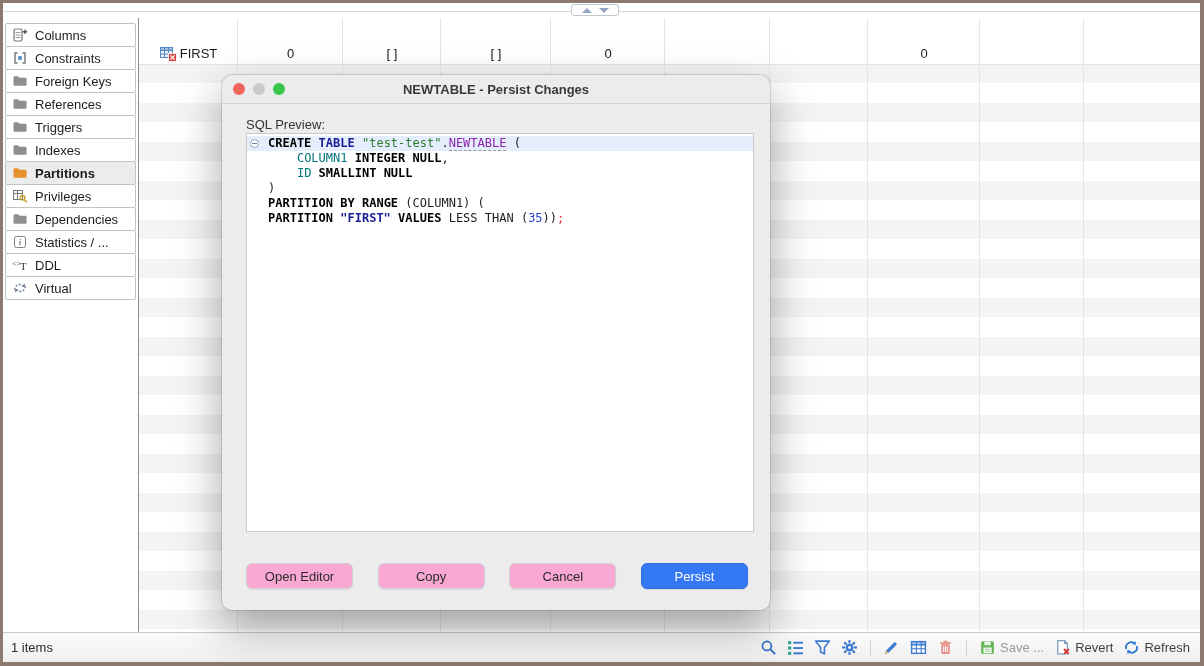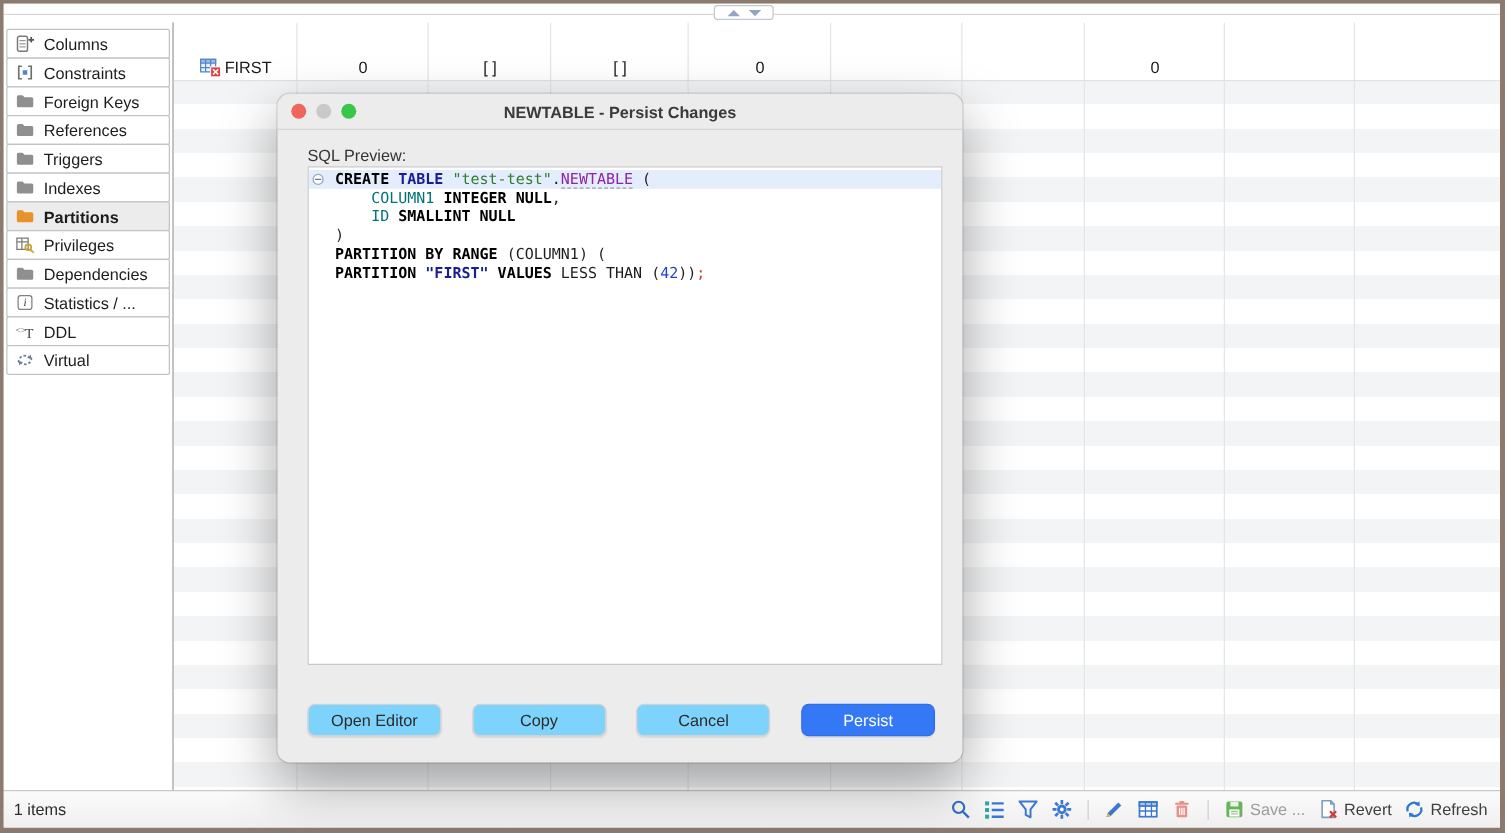--- a/index.html
+++ b/index.html
@@ -78,21 +78,21 @@
   .fold::after{content:"";position:absolute;left:1px;right:1px;top:3px;height:1px;background:#6B7A8D;}
   .tk-k1{color:#000000;font-weight:bold;}
   .tk-k2{color:#1A1C96;font-weight:bold;}
   .tk-s{color:#2F7D31;}
   .tk-link{color:#8E24AA;border-bottom:1px dashed #9a9a9a;}
   .tk-col{color:#00737B;}
   .tk-qid{color:#1A1C96;font-weight:bold;}
   .tk-n{color:#2443D0;}
   .tk-semi{color:#D23B30;}
   .dlg-buttons{position:absolute;left:24px;right:22px;top:488px;display:flex;justify-content:space-between;}
-  .btn{min-width:107px;height:26px;border-radius:6px;background:#7dd3fc;border:1px solid #D2D2D2;
+  .btn{min-width:107px;height:26px;border-radius:6px;background:#f9a8d4;border:1px solid #D2D2D2;
        box-shadow:0 1px 1px rgba(0,0,0,0.08);font-size:13px;color:#2b2b2b;
        display:flex;align-items:center;justify-content:center;box-sizing:border-box;cursor:default;}
   .btn.primary{background:#3478F6;border-color:#2F6EE6;color:#fff;}
 </style>
 </head>
 <body>
 
 <div class="stage">
  <div class="app">
 
@@ -404,21 +404,21 @@
       </div>
       <div class="dlg-title">NEWTABLE - Persist Changes</div>
     </div>
     <div class="dlg-label">SQL Preview:</div>
     <div class="sqlbox" id="sqlbox" style="padding-top: 2px;">
           <div class="sql-line hl"><span class="fold"></span><span class="tk-k1">CREATE</span><span> </span><span class="tk-k2">TABLE</span><span> </span><span class="tk-s">"test-test"</span><span>.</span><span class="tk-link">NEWTABLE</span><span> (</span></div>
           <div class="sql-line"><span>    </span><span class="tk-col">COLUMN1</span><span> </span><span class="tk-k1">INTEGER</span><span> </span><span class="tk-k1">NULL</span><span>,</span></div>
           <div class="sql-line"><span>    </span><span class="tk-col">ID</span><span> </span><span class="tk-k1">SMALLINT</span><span> </span><span class="tk-k1">NULL</span></div>
           <div class="sql-line"><span>)</span></div>
           <div class="sql-line"><span class="tk-k1">PARTITION</span><span> </span><span class="tk-k1">BY</span><span> </span><span class="tk-k1">RANGE</span><span> (</span><span>COLUMN1</span><span>) (</span></div>
-          <div class="sql-line"><span class="tk-k1">PARTITION</span><span> </span><span class="tk-qid">"FIRST"</span><span> </span><span class="tk-k1">VALUES</span><span> LESS THAN (</span><span class="tk-n">42</span><span>))</span><span class="tk-semi">;</span></div>
+          <div class="sql-line"><span class="tk-k1">PARTITION</span><span> </span><span class="tk-qid">"FIRST"</span><span> </span><span class="tk-k1">VALUES</span><span> LESS THAN (</span><span class="tk-n">35</span><span>))</span><span class="tk-semi">;</span></div>
         </div>
     <div class="dlg-buttons" id="dlgbuttons">
           <div class="btn">Open Editor</div>
           <div class="btn">Copy</div>
           <div class="btn">Cancel</div>
           <div class="btn primary">Persist</div>
         </div>
   </div>
 
  </div>

